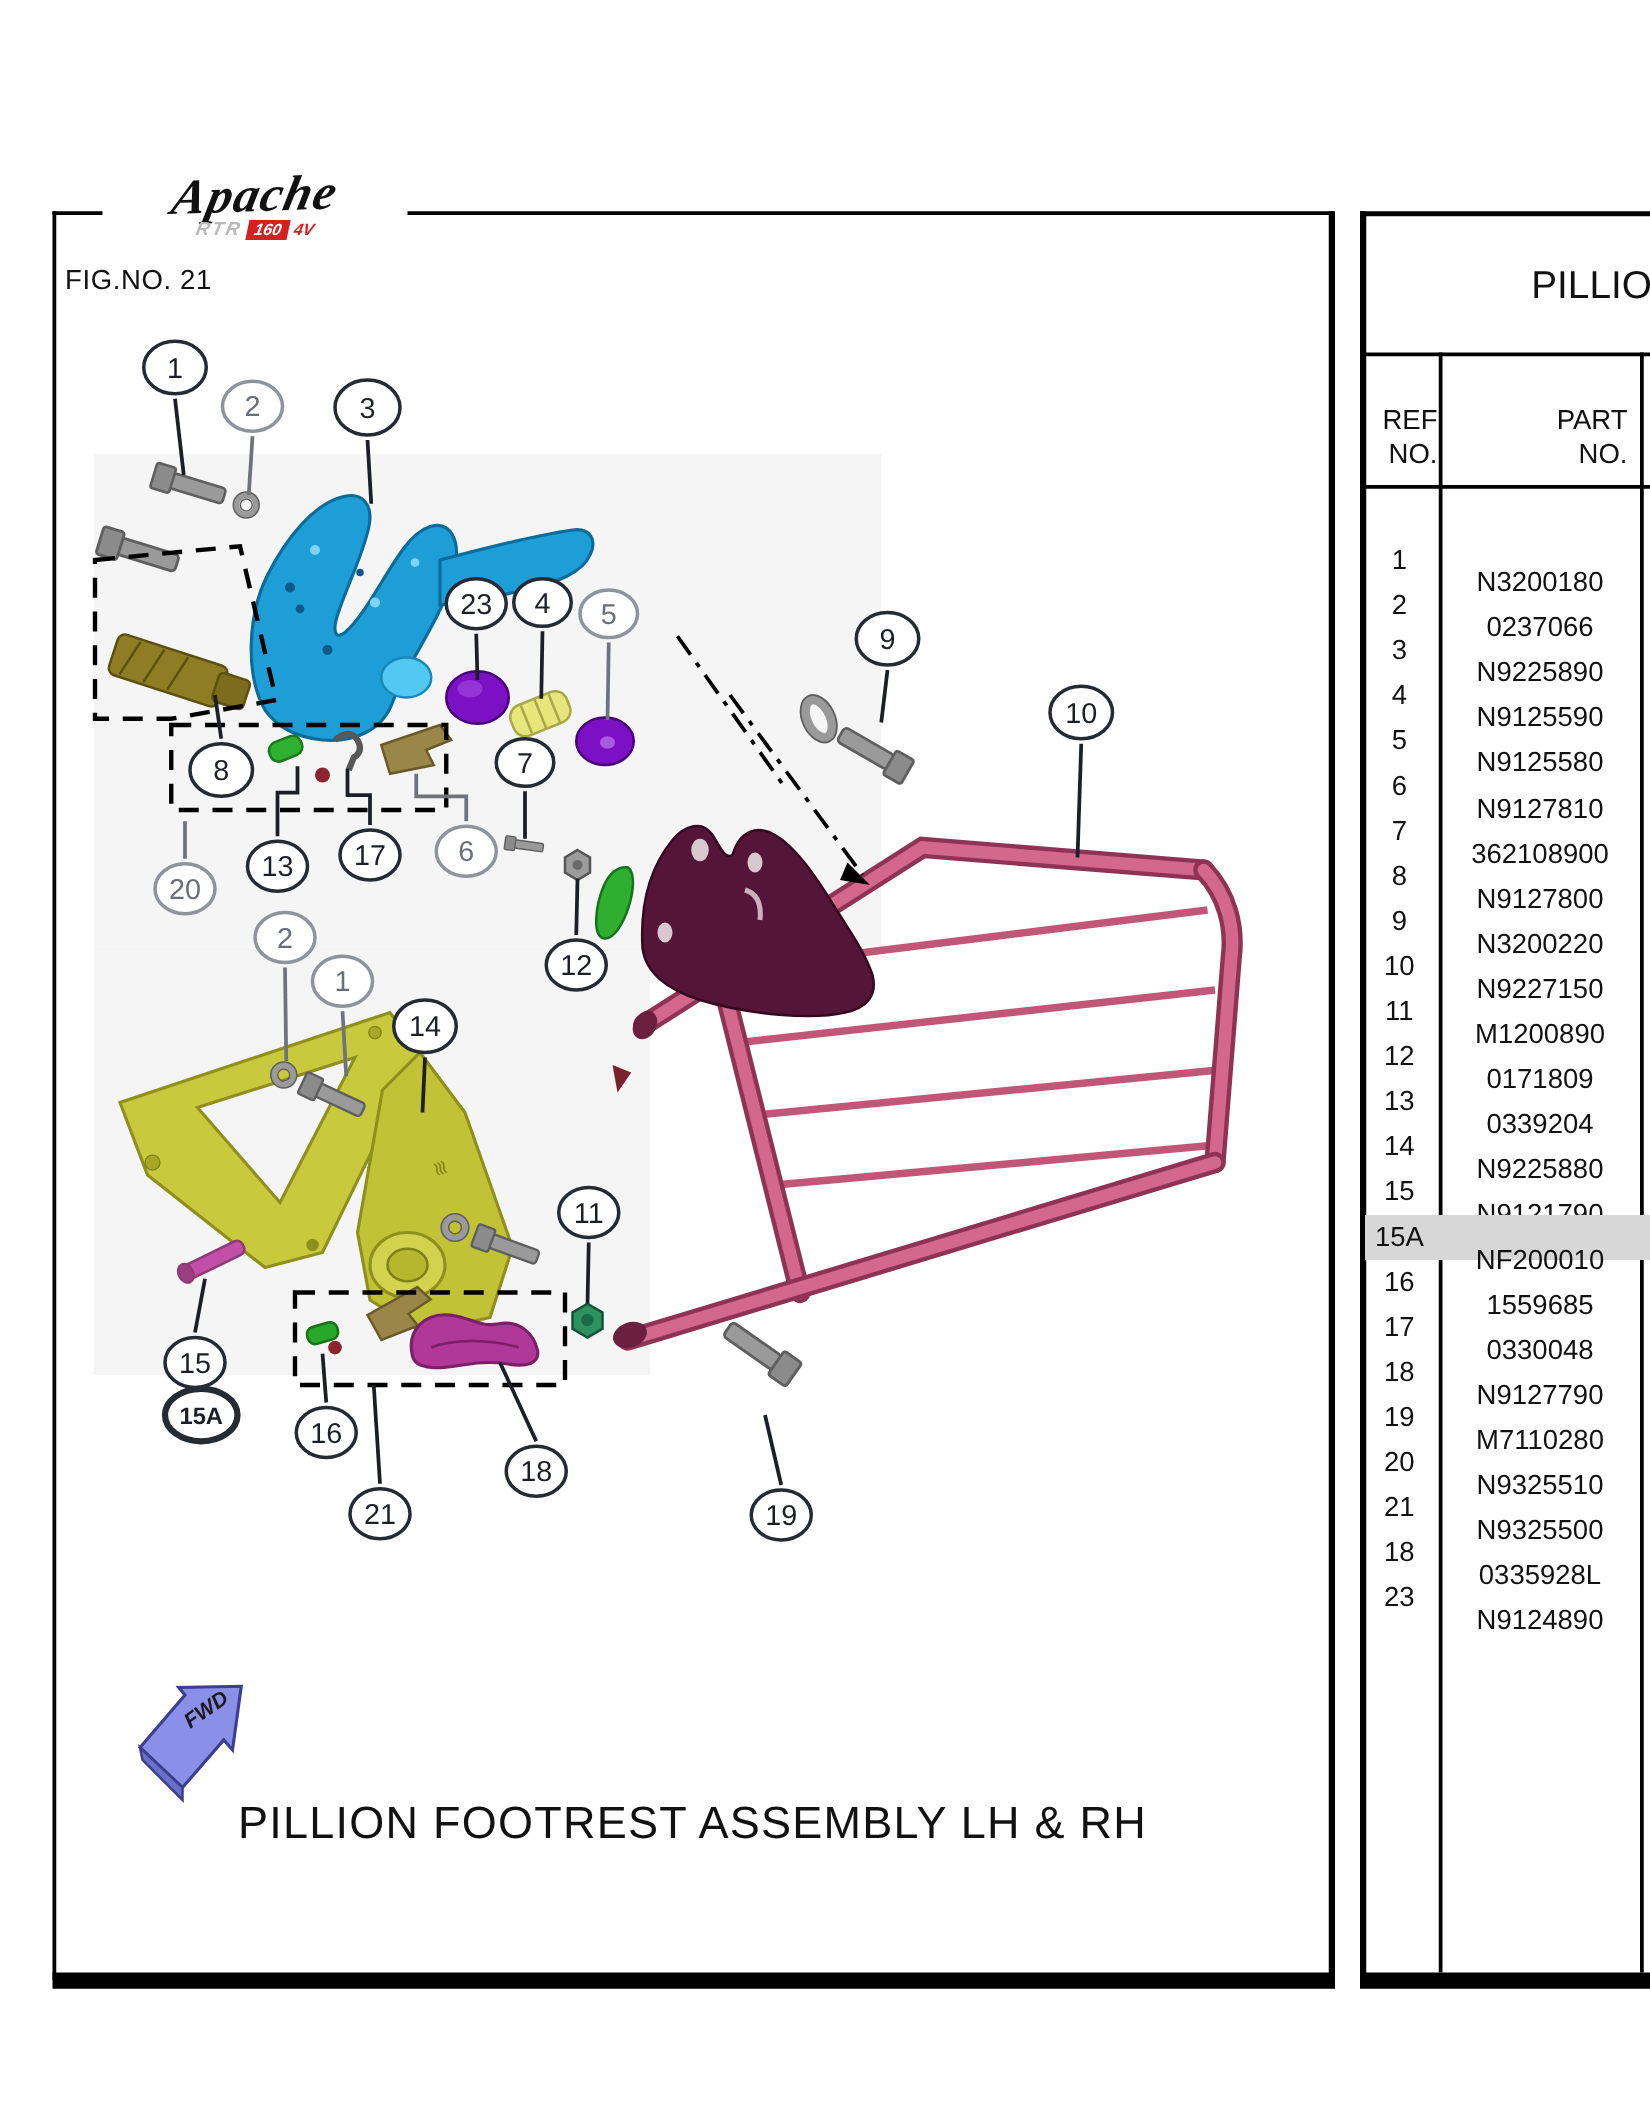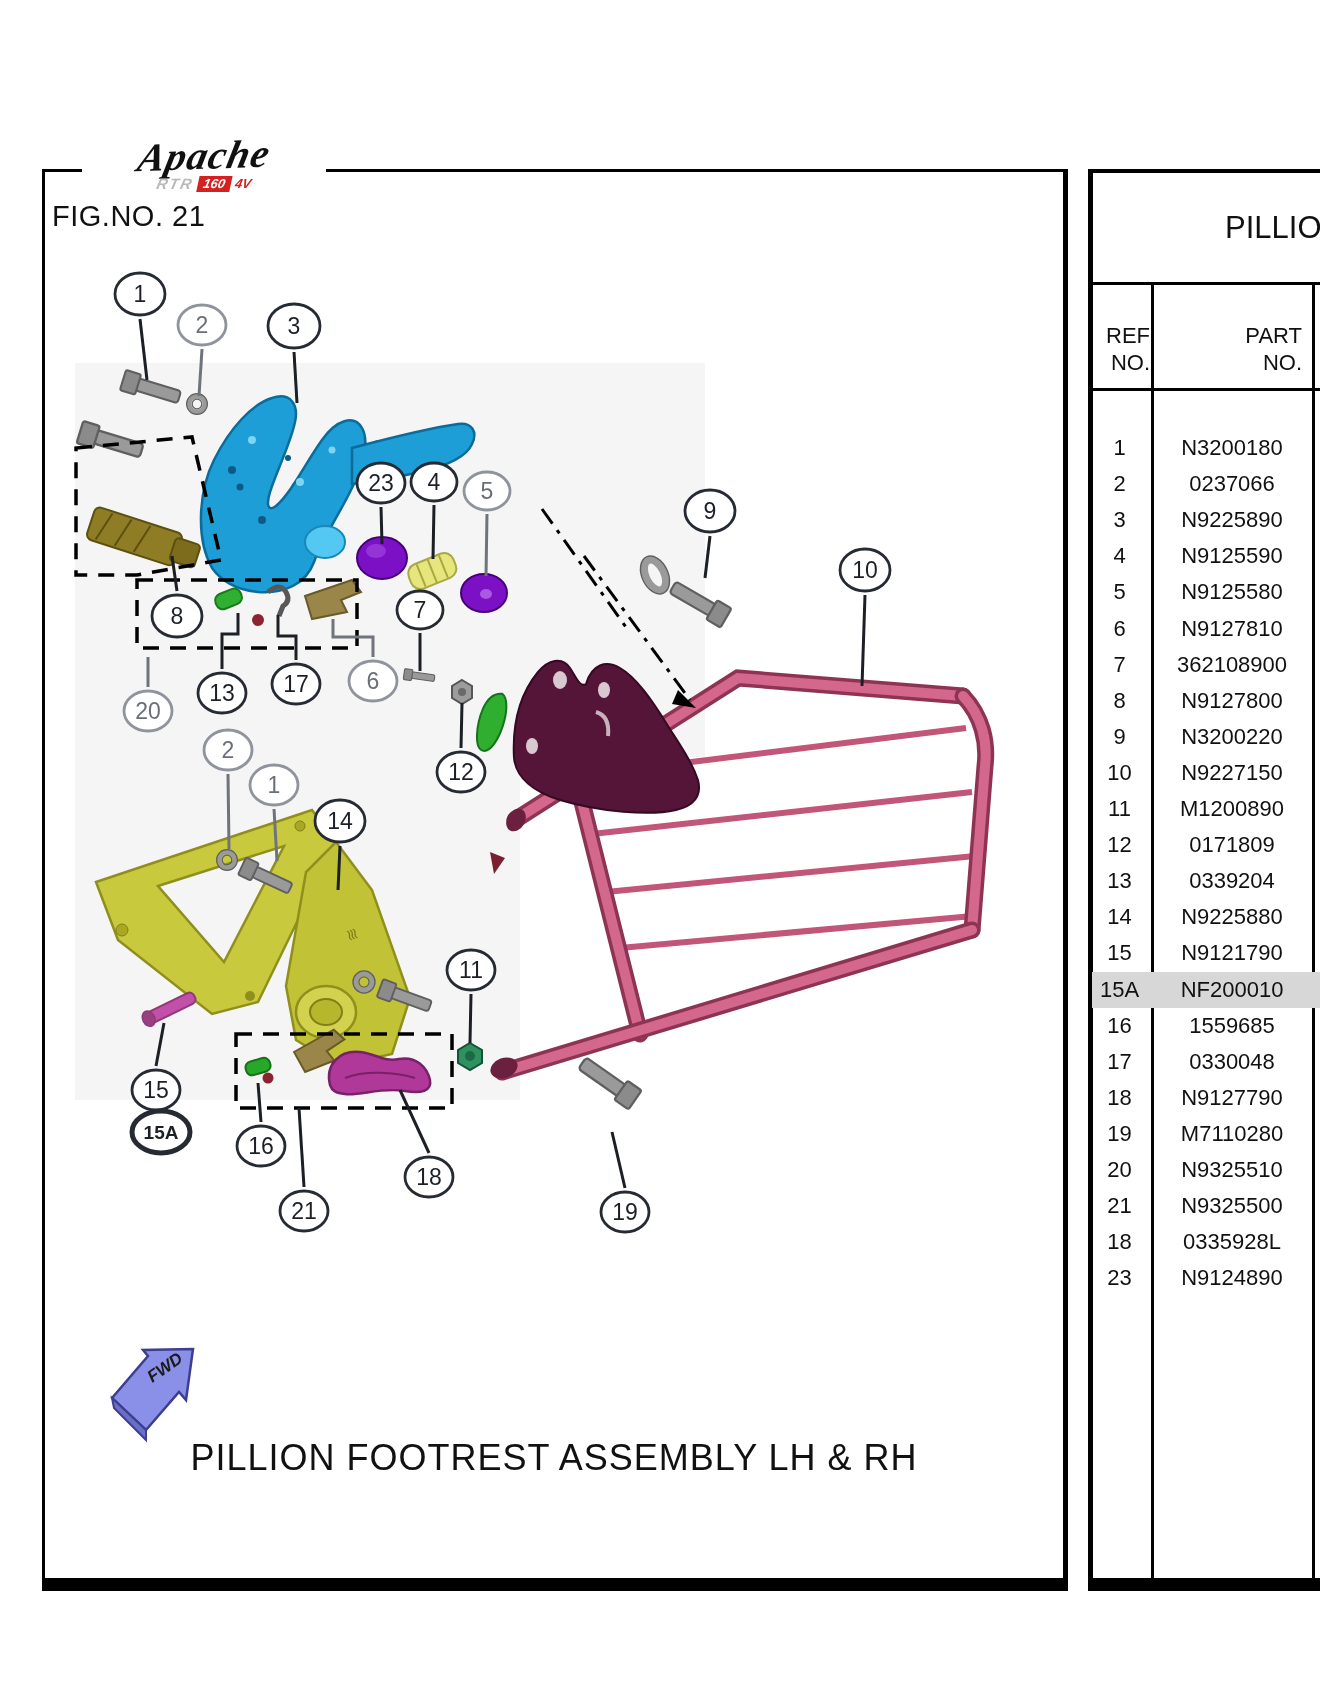--- a/index.html
+++ b/index.html
@@ -1,39 +1,39 @@
 <!DOCTYPE html>
 <html><head>
 <meta charset="utf-8">
 <style>
   html,body{margin:0;padding:0;background:#ffffff;}
   body{width:1320px;height:1700px;position:relative;overflow:hidden;
        font-family:"Liberation Sans", sans-serif;color:#111;}
   .abs{position:absolute;}
   .bar{position:absolute;background:#000;}
   #stage{position:absolute;left:0;top:0;width:1320px;height:1700px;}
-  .figno{left:52px;top:200px;font-size:29px;letter-spacing:.5px;}
+  .figno{left:52px;top:211px;font-size:22px;letter-spacing:.5px;}
   .logo{left:82px;top:126px;width:244px;height:76px;background:#fff;z-index:5;
         display:flex;flex-direction:column;align-items:center;justify-content:center;}
   .logo .brand{font-family:"Liberation Serif",serif;font-style:italic;font-weight:bold;
         font-size:40px;line-height:38px;transform:skewX(-14deg) rotate(-2deg);letter-spacing:1px;}
   .logo .sub{display:flex;align-items:center;gap:4px;margin-top:0px;transform:skewX(-12deg);}
   .logo .rtr{color:#b9b9b9;font-weight:bold;font-style:italic;font-size:15px;letter-spacing:2px;}
   .logo .badge{background:#d42020;color:#fff;font-style:italic;font-weight:bold;
         font-size:13px;padding:0 6px;line-height:16px;}
   .logo .sfx{color:#d42020;font-style:italic;font-weight:bold;font-size:13px;}
   .maintitle{left:42px;top:1437px;width:1024px;text-align:center;font-size:36px;letter-spacing:1px;}
   .tbl-title{left:1225px;top:210px;font-size:31px;white-space:nowrap;}
   .hcell{top:322px;text-align:right;font-size:22px;line-height:27px;}
   .refhead{left:1090px;width:60px;}
   .parthead{left:1144px;width:158px;}
   .rowwrap{position:absolute;left:0;top:0;}
   .trow{position:absolute;height:36px;line-height:36px;font-size:22px;}
   .trow .ref{position:absolute;left:1088px;width:63px;text-align:center;}
-  .trow .part{position:absolute;left:1152px;width:160px;text-align:center;}
+  .trow .part{position:absolute;left:1152px;width:160px;text-align:center;margin-top:18px;}
   .trow.hl .band{position:absolute;left:1092px;width:228px;height:36px;background:#d7d7d7;}
 </style>
 </head>
 <body>
 
 <svg id="stage" viewBox="0 0 1320 1700">
   <defs>
     <g id="bolt">
       <rect x="14" y="-6" width="42" height="12" rx="3" fill="#9a9a9a" stroke="#5f5f5f" stroke-width="2"></rect>
       <rect x="0" y="-10" width="15" height="20" rx="2" fill="#8b8b8b" stroke="#5f5f5f" stroke-width="2"></rect>

